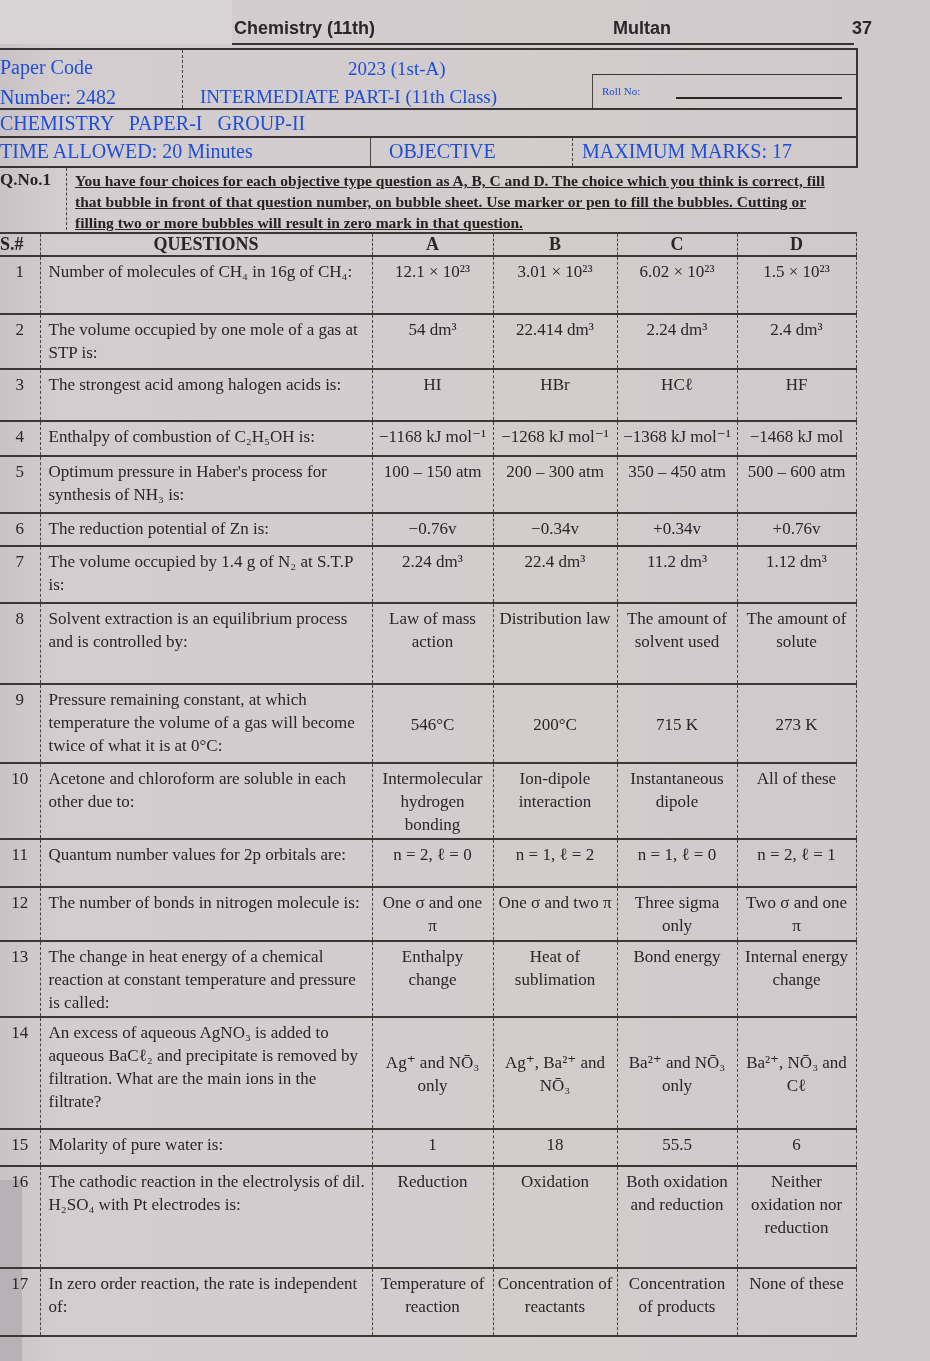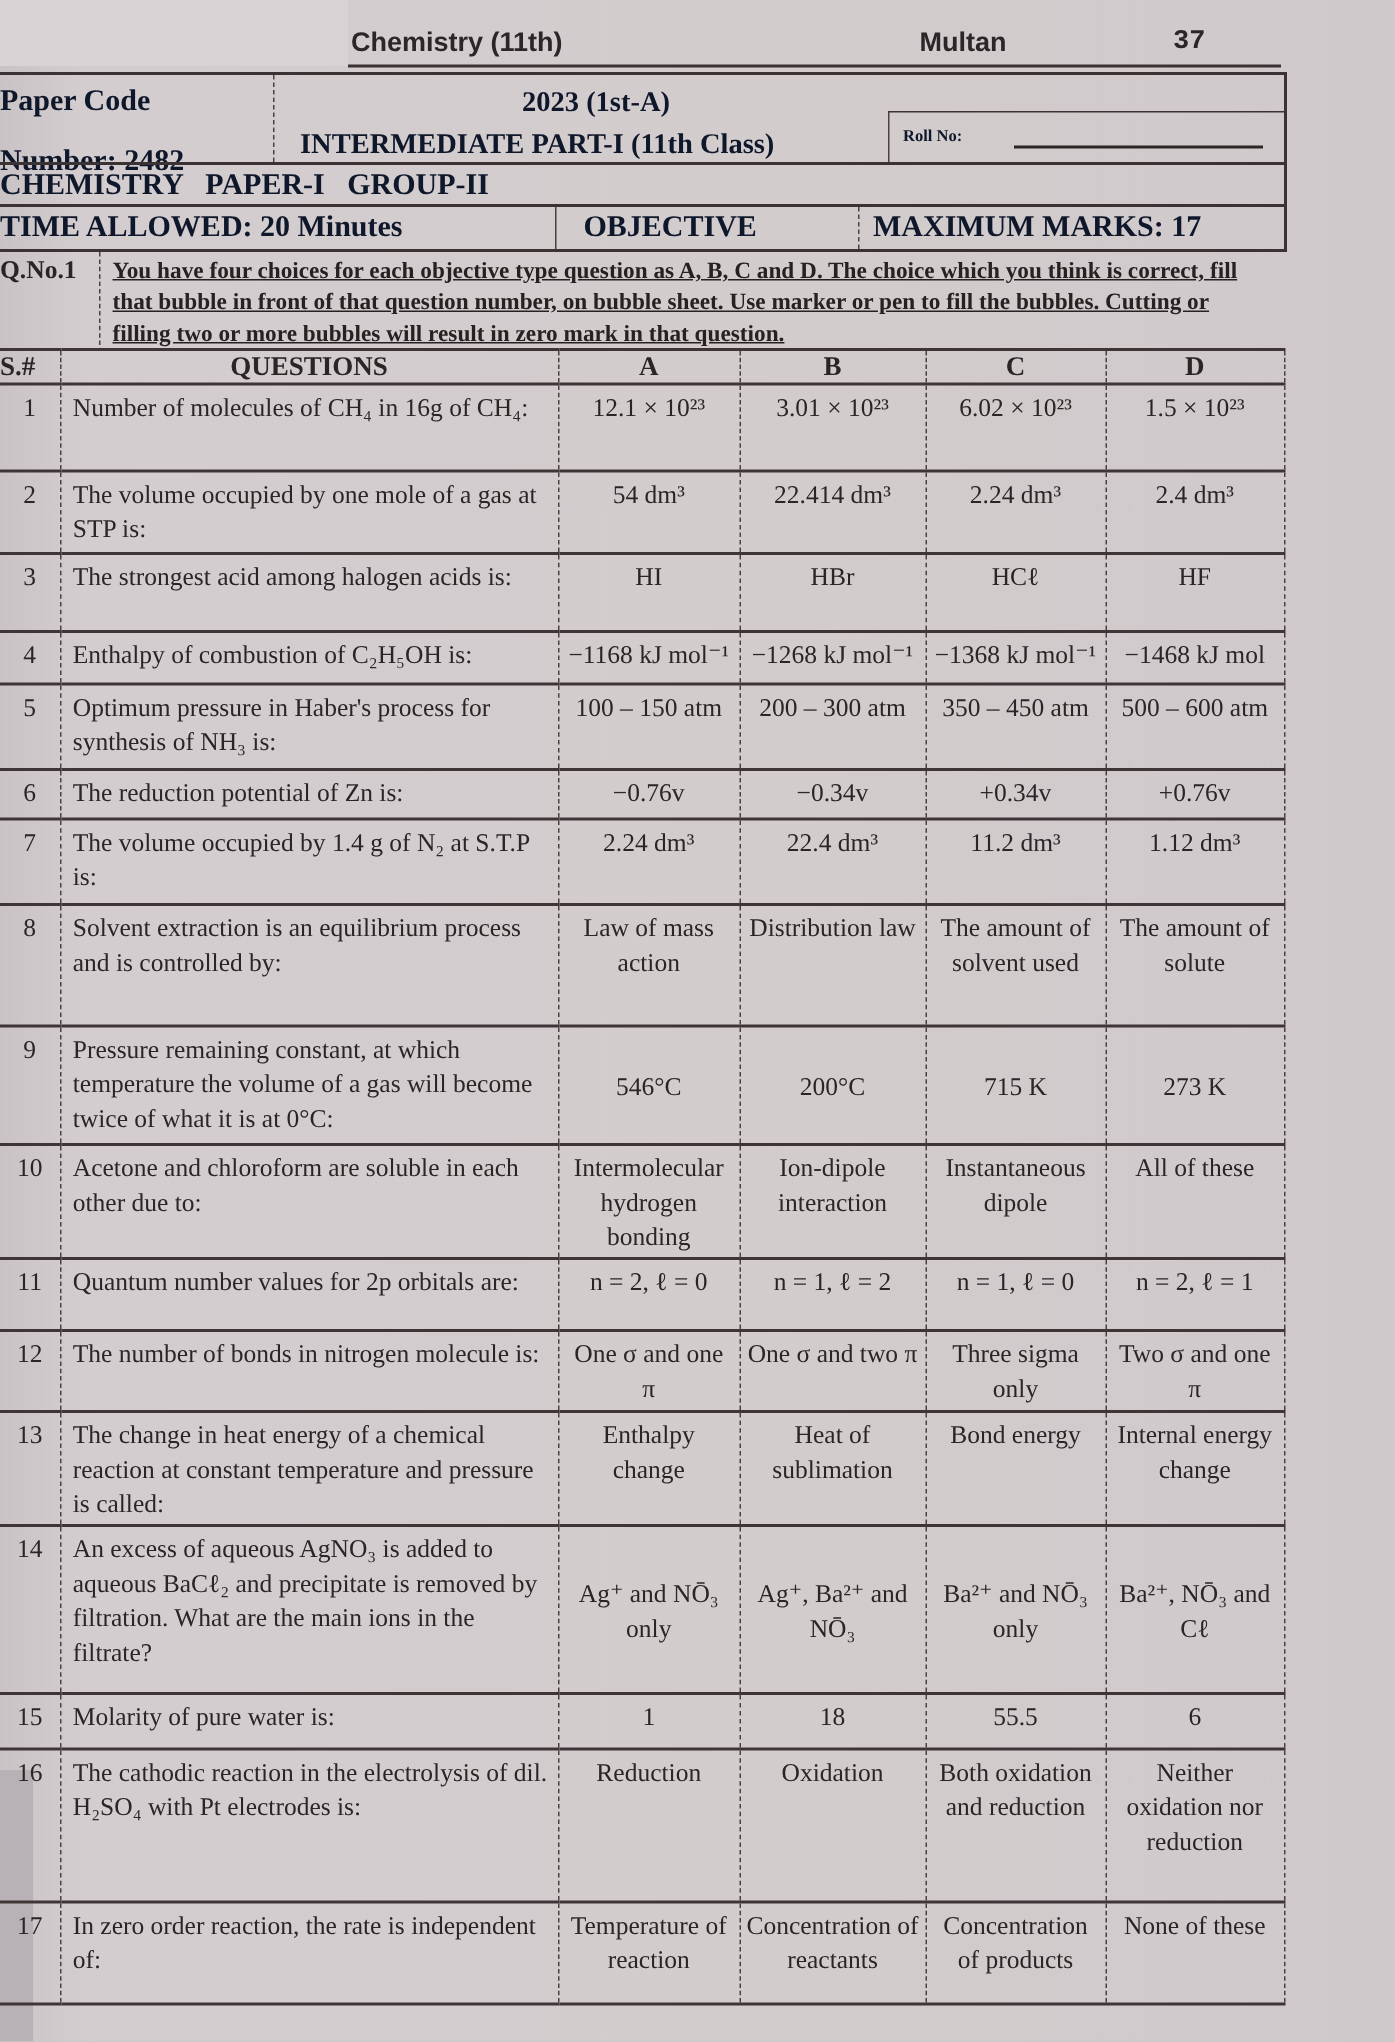--- a/index.html
+++ b/index.html
@@ -22,21 +22,21 @@
   }
   .running-head {
     position:absolute; top:18px; height:26px; font-family:"Liberation Sans","DejaVu Sans",sans-serif;
     font-weight:bold; font-size:18px; color:#2b2627;
   }
   .rh-line { position:absolute; left:232px; top:43px; width:622px; height:2px; background:#3a3233; }
   .hdr-box {
     position:absolute; left:0; top:48px; width:856px; height:118px;
     border-top:2px solid #3b3333; border-right:2px solid #3b3333;
   }
-  .hcell { position:absolute; font-weight:bold; font-size:20px; line-height:22px; color:#0f172a; }
+  .hcell { position:absolute; font-weight:normal; font-size:20px; line-height:22px; color:#1d4ed8; }
   .hline { position:absolute; height:2px; background:#3b3333; }
   .vline { position:absolute; width:1px; background:#4a4242; }
   .dashv { position:absolute; width:0; border-left:1px dashed #4a4242; }
   .instr {
     position:absolute; left:75px; top:170px; width:770px;
     font-weight:bold; font-size:15.5px; line-height:21px; color:#272122;
     font-family:"Liberation Serif","DejaVu Serif",serif;
     text-decoration:underline;
   }
   .qno { position:absolute; left:0; top:170px; font-weight:bold; font-size:17px; }
@@ -58,26 +58,26 @@
 </style>
 </head>
 <body>
 
 <div class="paper"></div>
 <div class="left-strip"></div>
 <div class="mask"></div>
 
 <div class="running-head" style="left:234px;">Chemistry (11th)</div>
 <div class="running-head" style="left:613px;">Multan</div>
-<div class="running-head" style="left:782px;font-family:Liberation Mono, monospace;">37</div>
+<div class="running-head" style="left:852px;">37</div>
 <div class="rh-line"></div>
 
 <div class="hdr-box"></div>
 <div class="hcell" style="left:0;top:56px;">Paper Code</div>
-<div class="hcell" style="left:0;top:96px;text-align:center;">Number: 2482</div>
+<div class="hcell" style="left:0;top:86px;text-align:center;">Number: 2482</div>
 <div class="dashv" style="left:182px;top:50px;height:58px;"></div>
 <div class="hcell" style="left:348px;top:58px;font-size:19px;">2023 (1st-A)</div>
 <div class="hcell" style="left:200px;top:86px;font-size:19px;">INTERMEDIATE PART-I (11th Class)</div>
 <div class="vline" style="left:592px;top:74px;height:34px;"></div>
 <div class="hline" style="left:592px;top:74px;width:264px;height:1px;"></div>
 <div class="hcell" style="left:602px;top:80px;font-size:11px;">Roll No:</div>
 <div style="position:absolute;left:676px;top:97px;width:166px;height:2px;background:#2d2627;"></div>
 <div class="hline" style="left:0;top:108px;width:856px;"></div>
 <div class="hcell" style="left:0;top:112px;white-space:pre;">CHEMISTRY   PAPER-I   GROUP-II</div>
 <div class="hline" style="left:0;top:136px;width:856px;"></div>

